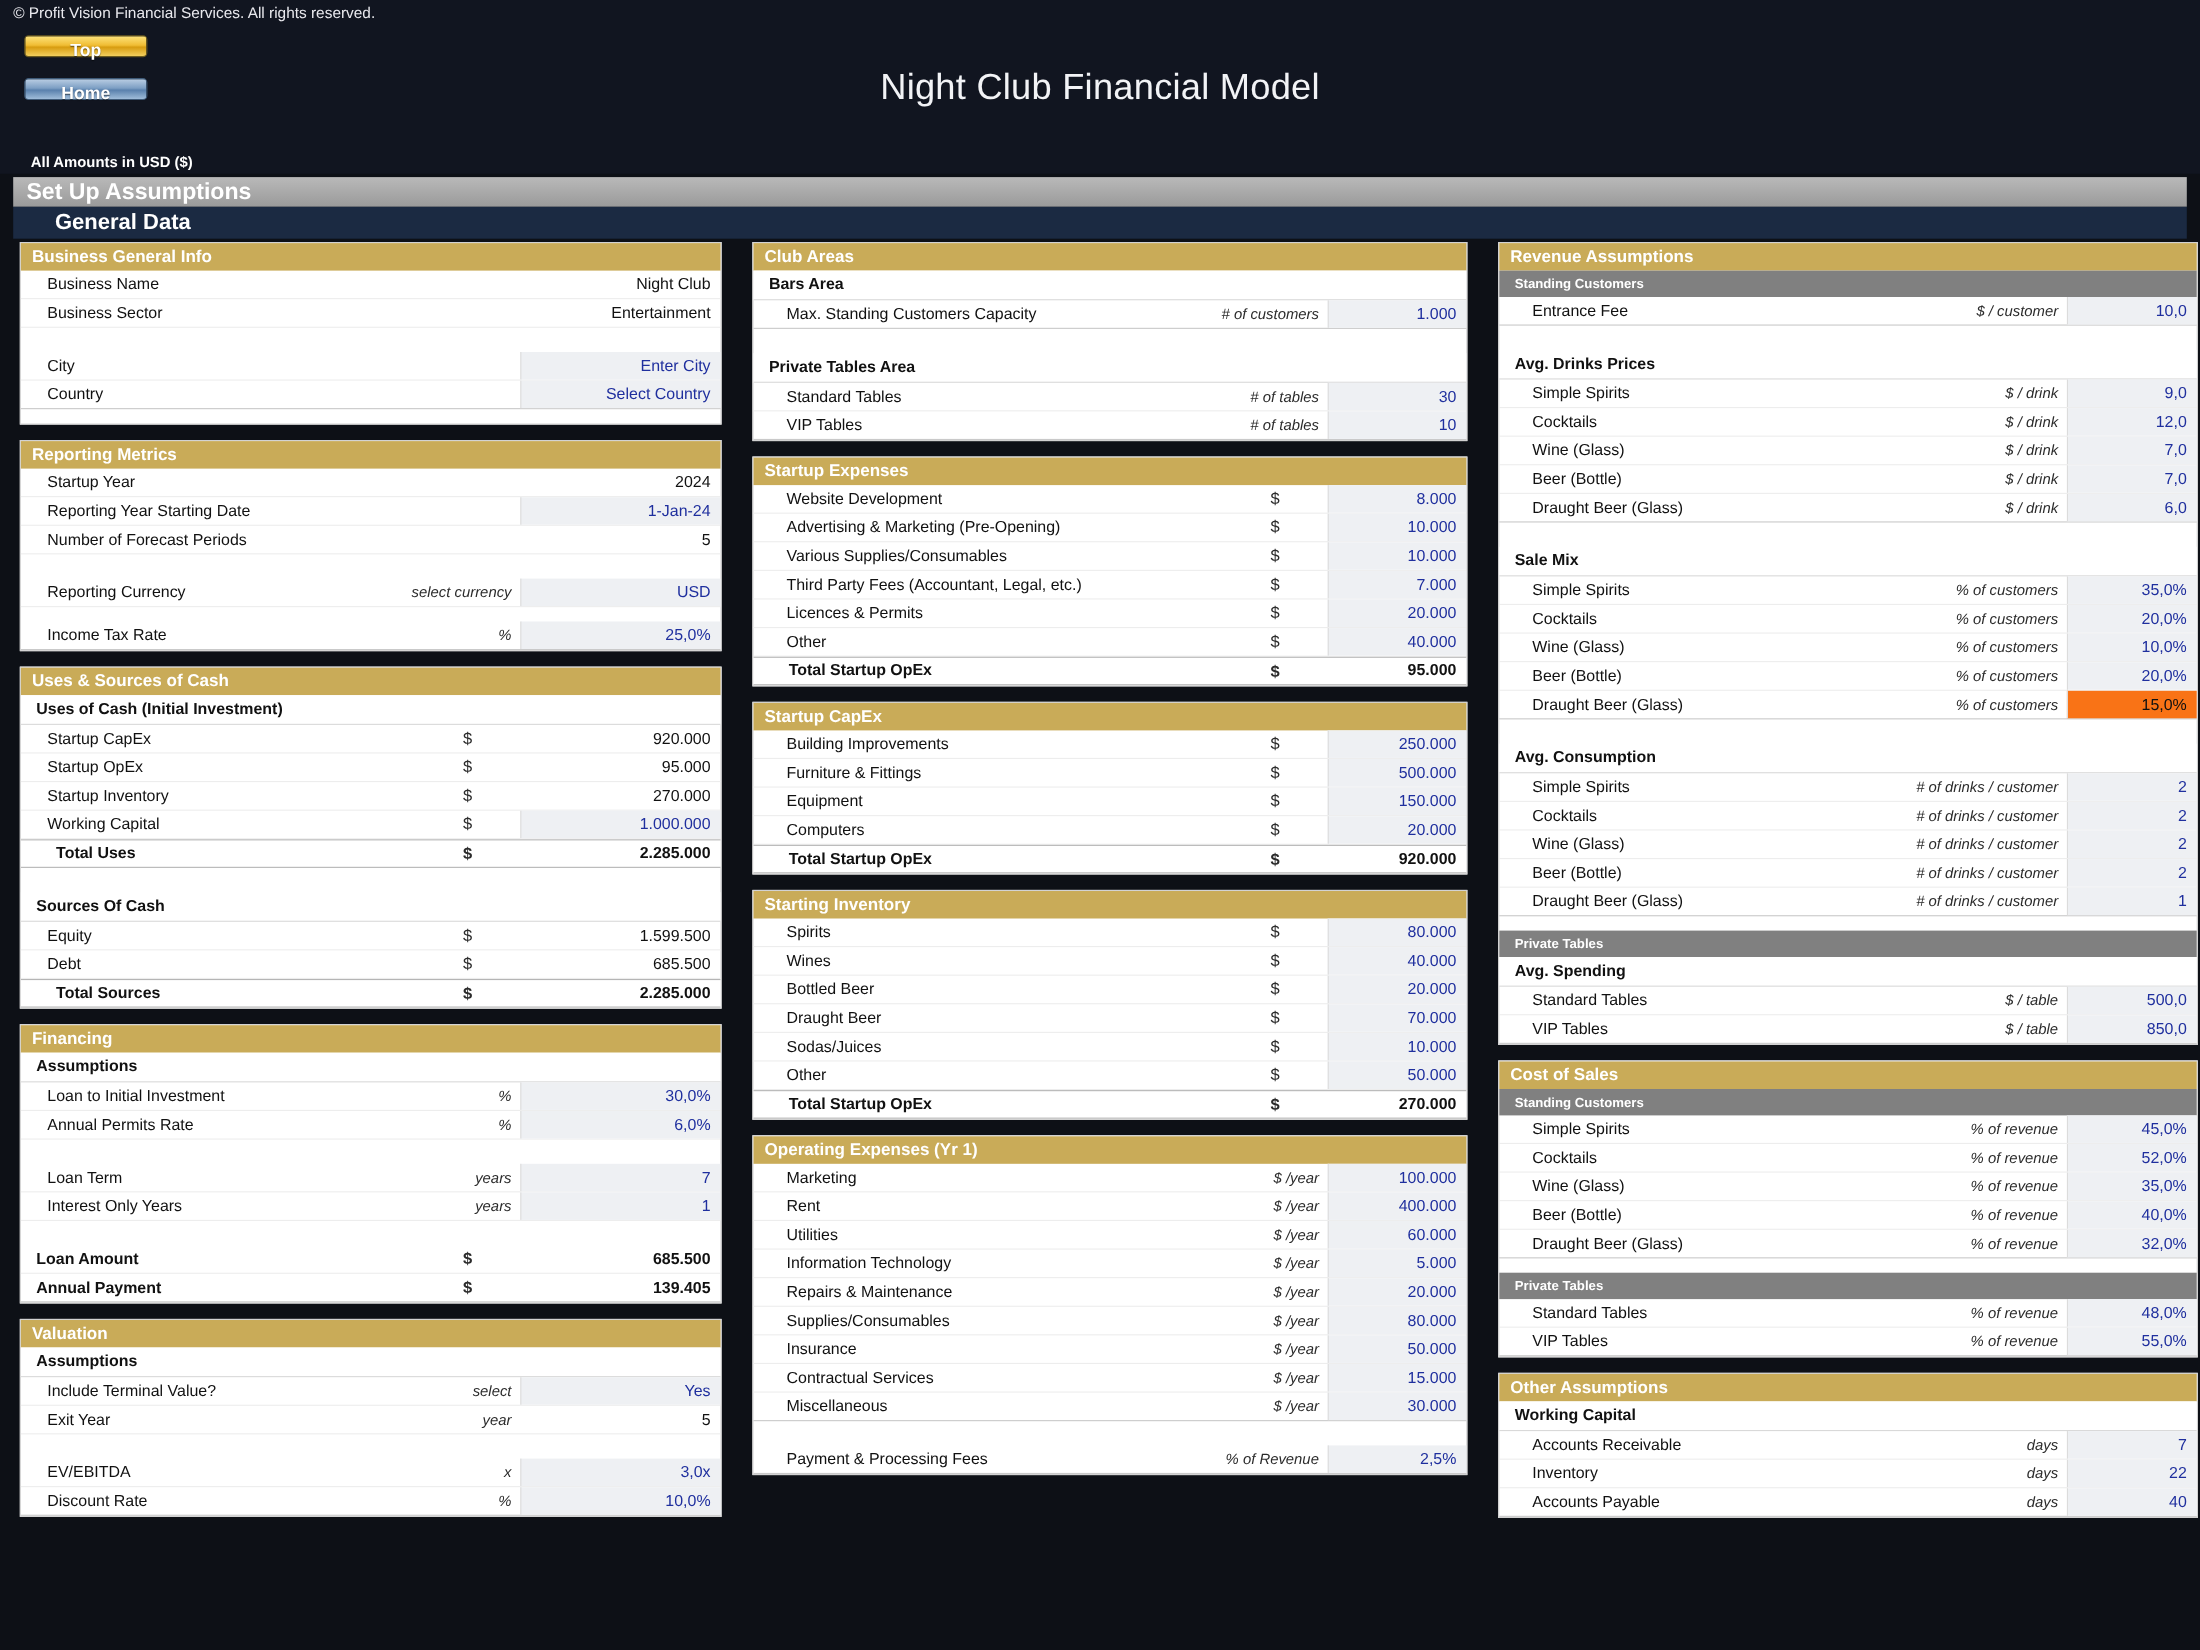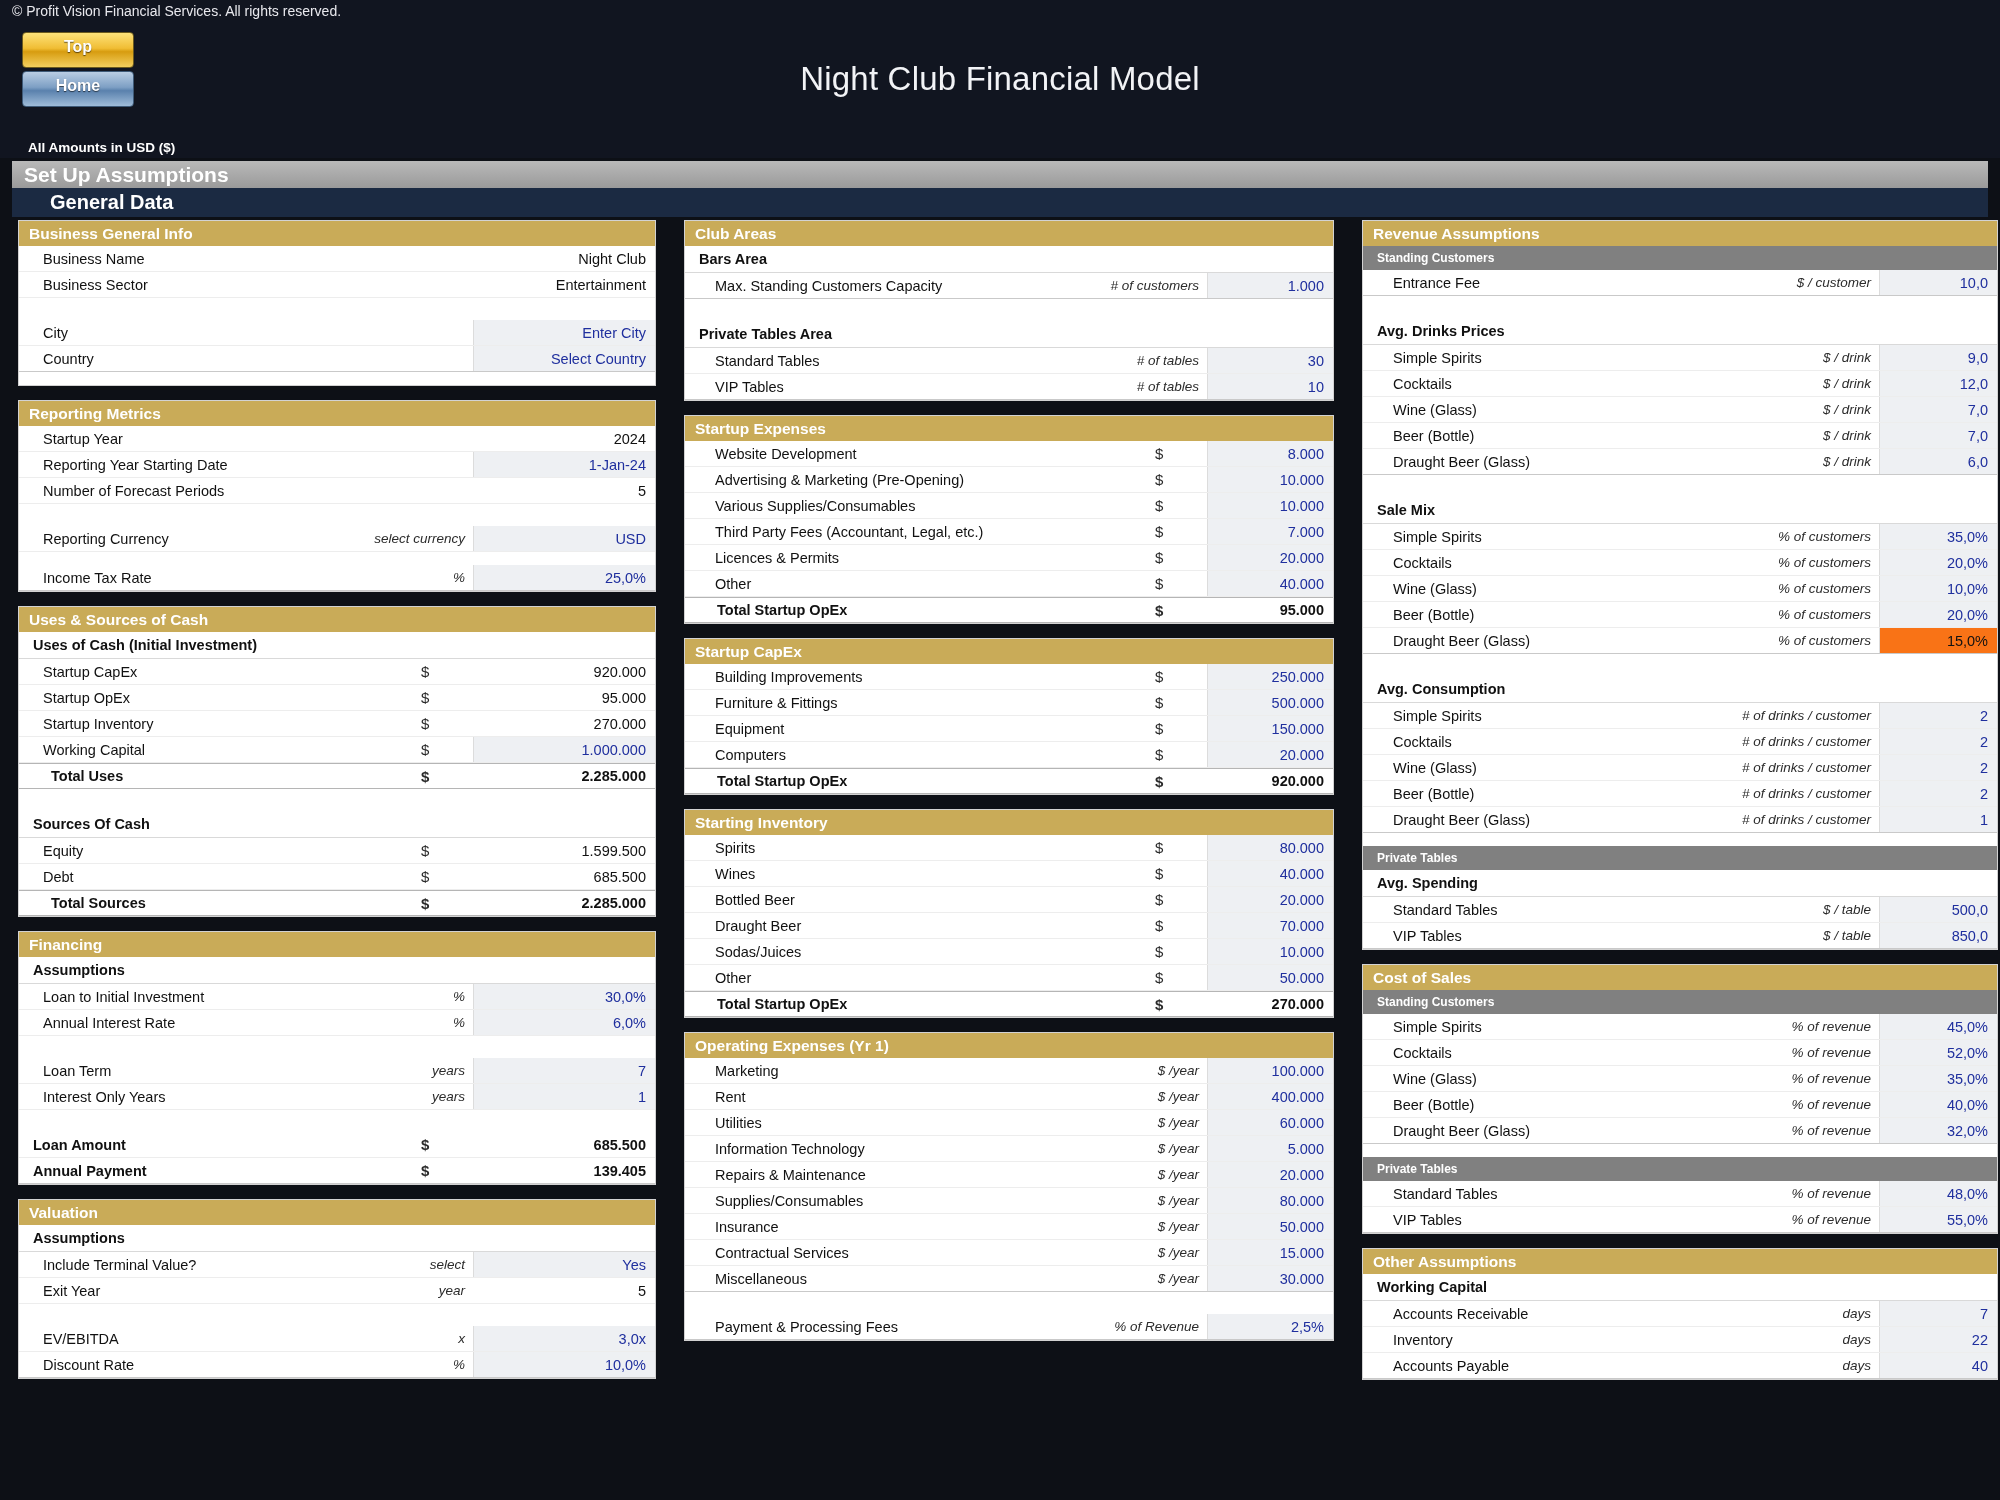--- a/index.html
+++ b/index.html
@@ -8,21 +8,21 @@
     background: #0d1016;
     font-family: "Liberation Sans", sans-serif;
     overflow: hidden;
   }
   #root { position: relative; width: 2000px; height: 1500px; background:#0d1016; }
 
   
   .banner { position:absolute; left:0; top:0; width:2000px; height:158px;
             background:#111520;padding-left:20px; }
   .copyright { position:absolute; left:12px; top:3px; font-size:14px; color:#e9e9ee; }
-  .navbtn { position:absolute; width:112px; height:36px; border-radius:4px;
+  .navbtn { position:absolute; width:112px; height:20px; border-radius:4px;
             font-size:16px; font-weight:bold; color:#fff; text-align:center;
             line-height:28px; border:1px solid #6b5a1e; cursor:pointer;
             text-shadow:0 1px 1px rgba(0,0,0,.6); }
   .btn-top  { left:22px; top:32px;
               background:linear-gradient(180deg,#fde27a 0%,#f0bd34 45%,#d79c10 55%,#f3cf5e 100%); }
   .btn-home { left:22px; top:71px; border:1px solid #3e5a78;
               background:linear-gradient(180deg,#b9cde3 0%,#7d9fc4 45%,#5a81ad 55%,#9fbcd9 100%); }
   .apptitle { position:absolute; left:0; top:60px; width:2000px; text-align:center;
               font-size:33px; color:#f2f3f6; letter-spacing:.2px; }
   .amounts { position:absolute; left:28px; top:140px; font-size:13.5px;
@@ -210,21 +210,21 @@
 
     <div class="card">
       <div class="hdr-gold">Financing</div>
       <div class="sub">Assumptions</div>
       <div class="row">
         <div class="lbl">Loan to Initial Investment</div>
         <div class="unit">%</div>
         <div class="val input">30,0%</div>
       </div>
       <div class="row">
-        <div class="lbl">Annual Interest Rate</div>
+        <div class="lbl">Annual Permits Rate</div>
         <div class="unit">%</div>
         <div class="val input">6,0%</div>
       </div>
       <div class="row spacer"></div>
       <div class="row">
         <div class="lbl">Loan Term</div>
         <div class="unit">years</div>
         <div class="val input">7</div>
       </div>
       <div class="row">

